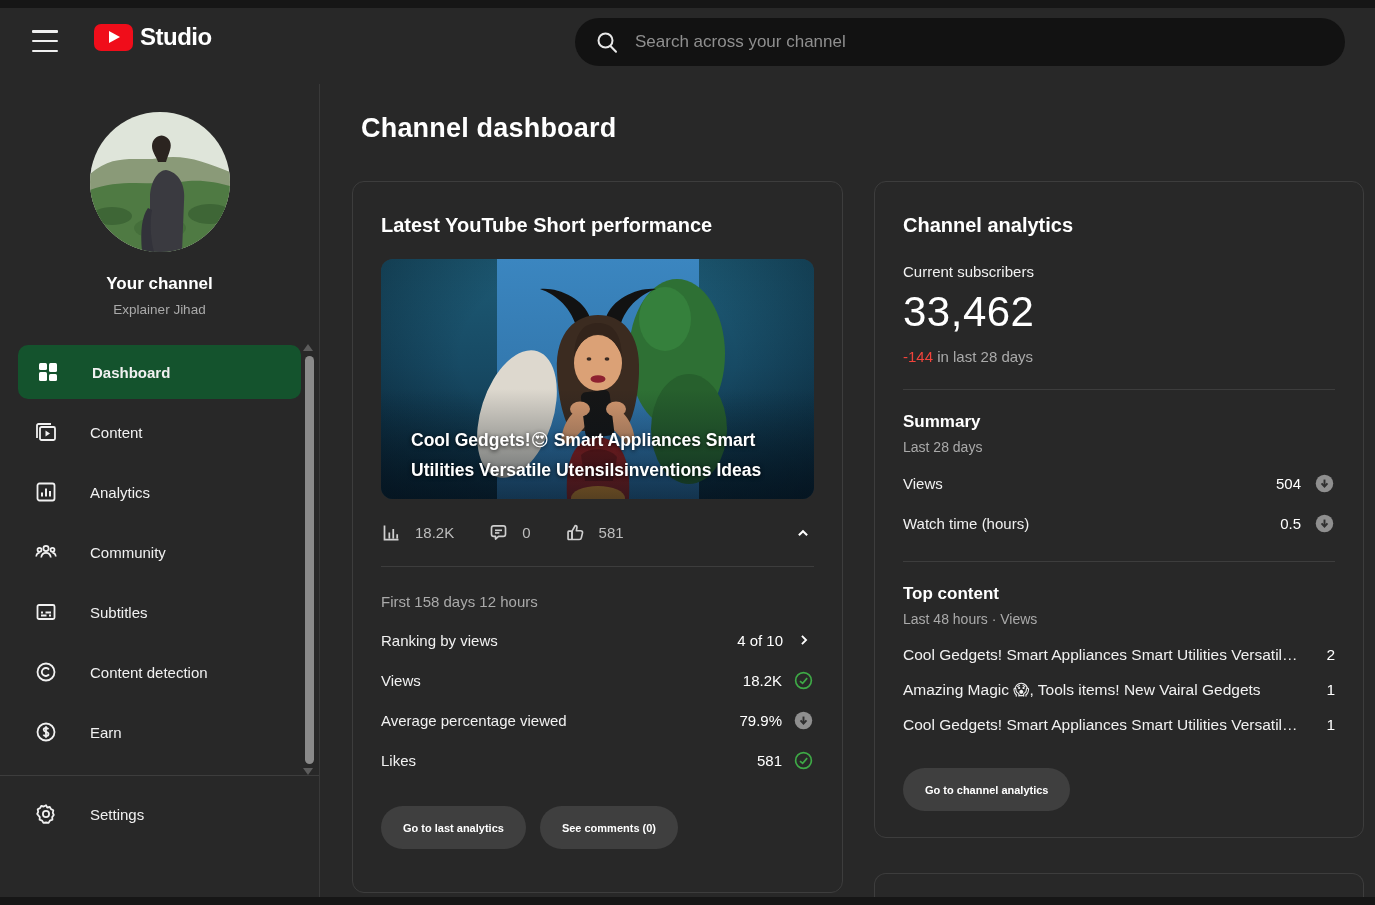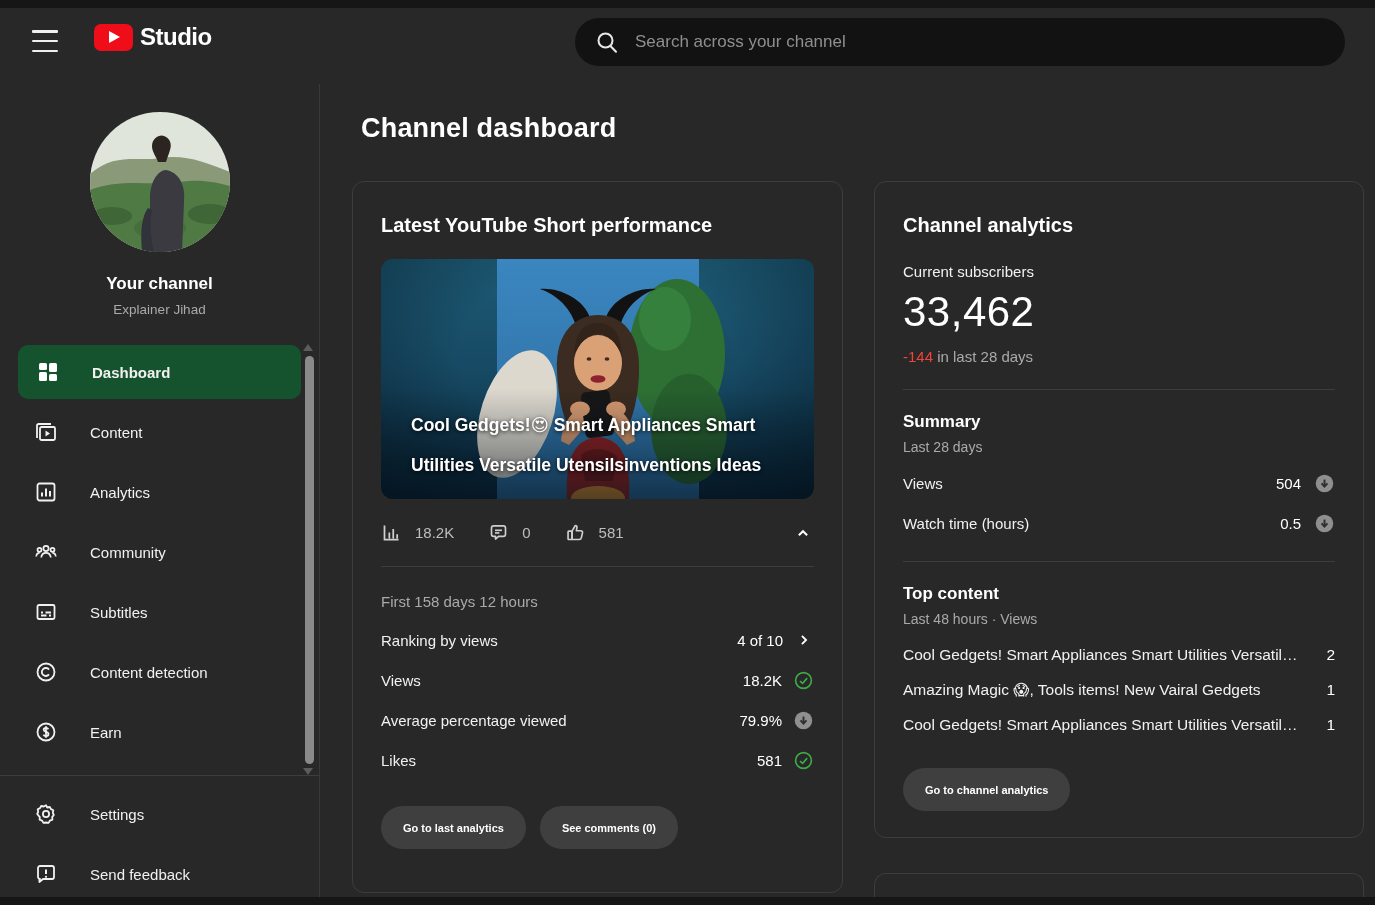--- a/index.html
+++ b/index.html
@@ -52,21 +52,21 @@
   .card-analytics { left:874px; top:181px; width:490px; height:657px; }
   .card-partial { left:874px; top:873px; width:490px; height:60px; border-bottom:none; }
   .card-title { margin:32px 28px 0; font-size:20px; font-weight:700; color:#fff; }
 
   
   .thumb { position:relative; margin:22px 28px 0; height:240px; border-radius:12px; overflow:hidden;
     background:linear-gradient(180deg,#1d5a74 0%,#174a64 45%,#0c2e42 100%); cursor:pointer; }
   .thumb::before { content:''; position:absolute; inset:0; background:radial-gradient(ellipse at 50% 40%, transparent 45%, rgba(2,12,22,.5) 100%); }
   .thumb-center { position:absolute; left:50%; top:0; transform:translateX(-50%); height:240px; }
   .thumb-shade { position:absolute; left:0; right:0; bottom:0; height:110px; background:linear-gradient(180deg, transparent, rgba(4,16,26,.6)); }
-  .thumb-title { position:absolute; left:30px; bottom:14px; width:372px; font-size:17.5px; font-weight:700; line-height:40px; color:#fff; text-shadow:0 1px 4px rgba(0,0,0,.85); }
+  .thumb-title { position:absolute; left:30px; bottom:14px; width:372px; font-size:17.5px; font-weight:700; line-height:30px; color:#fff; text-shadow:0 1px 4px rgba(0,0,0,.85); }
   .thumb-stats { margin:0 28px; height:68px; display:flex; align-items:center; gap:34px; border-bottom:1px solid #3d3d3d; }
   .stat-group { display:flex; align-items:center; gap:13px; color:#bdbdbd; font-size:15px; }
   .stat-group svg { display:block; }
   .collapse-btn { margin-left:auto; cursor:pointer; display:flex; }
   .first-days { margin:26px 28px 10px; font-size:15px; color:#aaa; }
   .metrics { margin:4px 28px 0; }
   .metric-row { height:40px; display:flex; align-items:center; font-size:15px; color:#f1f1f1; }
   .metric-value { margin-left:auto; display:flex; align-items:center; gap:11px; font-size:15px; color:#fff; }
   .btn-row { margin:26px 28px 0; display:flex; gap:14px; }
   .pill-btn { height:43px; padding:0 22px; display:inline-flex; align-items:center; background:#3f3f3f; border:none; border-radius:22px; color:#fff; font-size:11px; font-weight:700; font-family:inherit; cursor:pointer; }
@@ -214,30 +214,20 @@
 
   <div class="nav-footer">
     <div class="nav-item">
       <span class="nav-icon">
         <svg width="24" height="24" viewBox="0 0 24 24" fill="none" stroke="#f1f1f1" stroke-width="1.8">
             <circle cx="12" cy="12" r="3.1"></circle>
             <path d="M12 3.2l1.2 2.3 2.6-.5 1.2 2.1 2.3 1.2-.5 2.6 1 2.1-1.6 2.1.2 2.6-2.5.9-1.3 2.3-2.6-.4-2.6.4-1.3-2.3-2.5-.9.2-2.6L3.2 12l1-2.1-.5-2.6L6 6.1l1.2-2.1 2.6.5z" stroke-linejoin="round"></path>
           </svg>
       </span>
       <span>Settings</span>
-    </div>
-    <div class="nav-item">
-      <span class="nav-icon">
-        <svg width="24" height="24" viewBox="0 0 24 24" fill="none" stroke="#f1f1f1" stroke-width="1.8">
-            <path d="M4 6a2 2 0 012-2h12a2 2 0 012 2v9a2 2 0 01-2 2H9l-3.6 3v-3H6a2 2 0 01-2-2z" stroke-linejoin="round"></path>
-            <line x1="12" y1="7.5" x2="12" y2="12" stroke-width="2"></line>
-            <circle cx="12" cy="14.8" r="1.1" fill="#f1f1f1" stroke="none"></circle>
-          </svg>
-      </span>
-      <span>Send feedback</span>
     </div>
   </div>
 
   <div class="sb-scroll-up"></div>
   <div class="sb-scroll-thumb"></div>
   <div class="sb-scroll-down"></div>
 </div>
 
 <div class="page-title">Channel dashboard</div>
 

